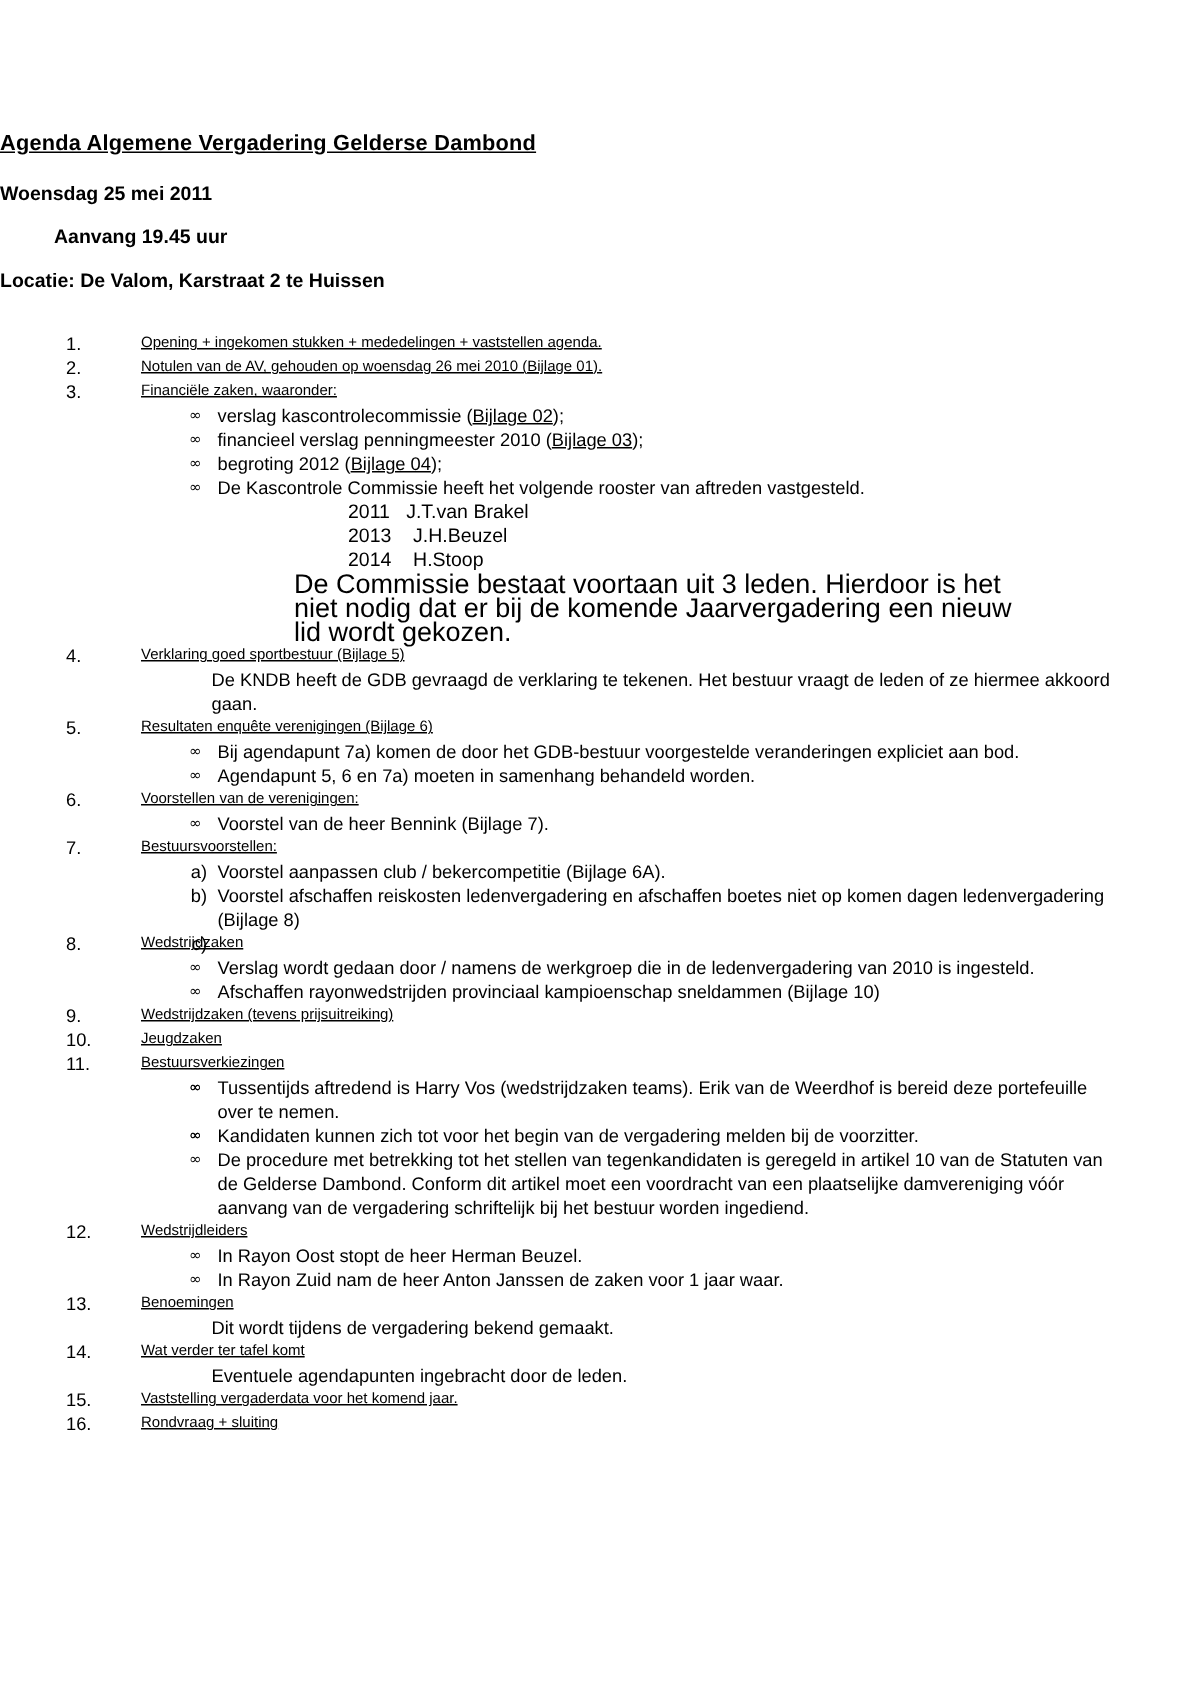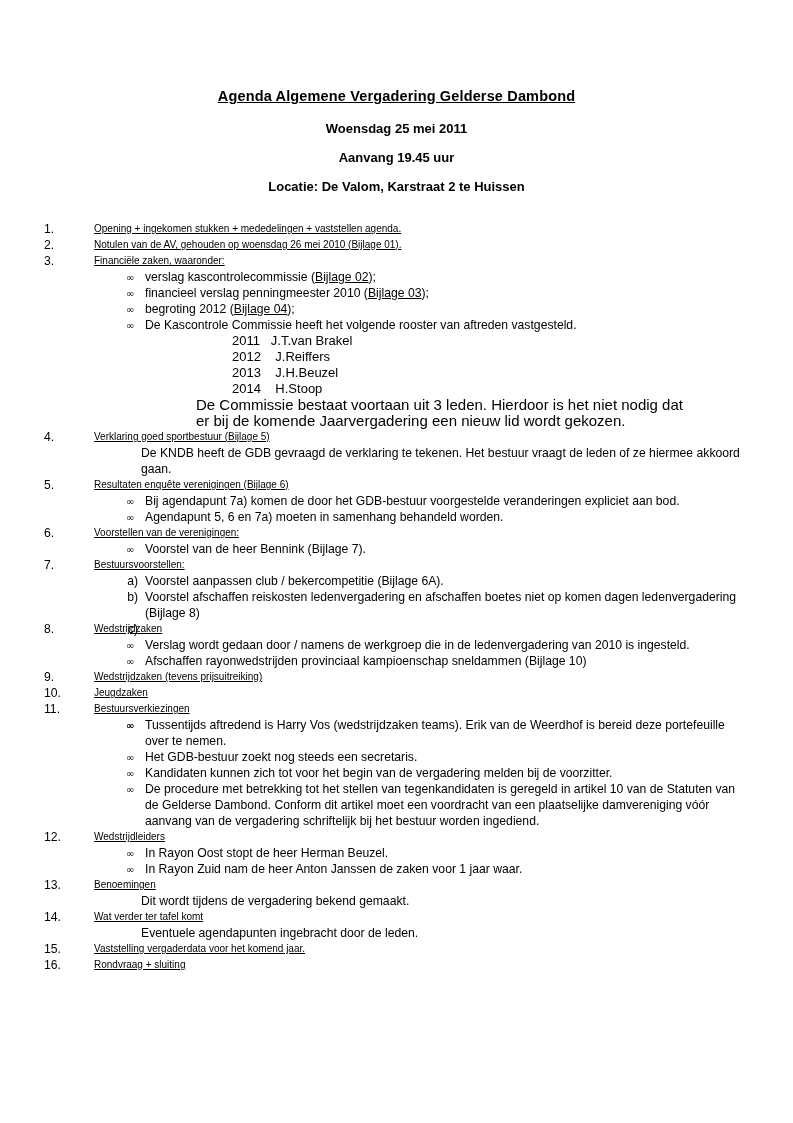--- a/index.html
+++ b/index.html
@@ -22,38 +22,37 @@
     background: #ffffff;
     box-sizing: border-box;
   }
 
   
   .heading-block {
     position: absolute;
     left: 0;
     top: 88px;
     width: 793px;
-    text-align: center;
   }
   .doc-title {
     font-size: 14.5px;
     font-weight: bold;
     text-decoration: underline;
     letter-spacing: 0.15px;
     line-height: 17px;
     margin: 0;
   }
   .doc-sub {
     font-size: 13px;
     font-weight: bold;
     line-height: 16px;
     margin: 0;
   }
   .sub1 { margin-top: 16px; }
-  .sub2 { margin-top: 13px; }
+  .sub2 { margin-top: 13px; padding-left: 36px; }
   .sub3 { margin-top: 13px; }
 
   
   .agenda {
     position: absolute;
     left: 0;
     top: 221px;
     width: 793px;
   }
   .item {
@@ -136,21 +135,21 @@
     list-style: none;
   }
   .roster-row {
     font-size: 13px;
     line-height: 16px;
     white-space: pre;
     margin-left: 36px;
   }
   .roster-note {
     padding-left: 51px;
-    font-size: 15px;
+    font-size: 18px;
     line-height: 16px;
     padding-right: 55px;
   }
 
   .u { text-decoration: underline; text-align: center; }
 </style>
 </head>
 <body>
 
 <div class="page">
@@ -173,21 +172,20 @@
       </div>
       <div class="item">
         <span class="num">3.</span>
         <span class="item-text">Financiële zaken, waaronder:</span>
         <ul class="inf-list">
           <li class="inf-item"><span class="bullet">∞</span><span>verslag kascontrolecommissie (<span class="u">Bijlage 02</span>);</span></li>
           <li class="inf-item"><span class="bullet">∞</span><span>financieel verslag penningmeester 2010 (<span class="u">Bijlage 03</span>);</span></li>
           <li class="inf-item"><span class="bullet">∞</span><span>begroting 2012 (<span class="u">Bijlage 04</span>);</span></li>
           <li class="inf-item"><span class="bullet">∞</span><span>De Kascontrole Commissie heeft het volgende rooster van aftreden vastgesteld.</span><ul class="roster">
               <li class="roster-row">2011   J.T.van Brakel</li>
-              <li class="roster-row">2012    J.Reiffers</li>
               <li class="roster-row">2013    J.H.Beuzel</li>
               <li class="roster-row">2014    H.Stoop</li>
             </ul><div class="roster-note">De Commissie bestaat voortaan uit 3 leden. Hierdoor is het niet nodig dat er bij de komende Jaarvergadering  een nieuw lid wordt gekozen.</div></li>
         </ul>
       </div>
       <div class="item">
         <span class="num">4.</span>
         <span class="item-text">Verklaring goed sportbestuur (Bijlage 5)</span>
         <span class="cont">De KNDB heeft de GDB gevraagd de verklaring te tekenen. Het bestuur vraagt de leden of ze hiermee akkoord gaan.</span>
       </div>
@@ -230,21 +228,21 @@
       <div class="item">
         <span class="num">10.</span>
         <span class="item-text">Jeugdzaken</span>
       </div>
       <div class="item">
         <span class="num">11.</span>
         <span class="item-text">Bestuursverkiezingen</span>
         <ul class="inf-list">
           <li class="inf-item"><span class="bullet">∞</span></li>
           <li class="inf-item"><span class="bullet">∞</span><span>Tussentijds aftredend is Harry Vos (wedstrijdzaken teams). Erik van de Weerdhof is bereid deze portefeuille over te nemen.</span></li>
-          <li class="inf-item"><span class="bullet">∞</span><span>Het GDB-bestuur zoekt nog steeds een secretaris.</span></li>
+          <li class="inf-item"><span class="bullet">∞</span></li>
           <li class="inf-item"><span class="bullet">∞</span><span>Kandidaten kunnen zich tot voor het begin van de vergadering melden bij de voorzitter.</span></li>
           <li class="inf-item"><span class="bullet">∞</span><span>De procedure met betrekking tot het stellen van tegenkandidaten is geregeld in artikel 10 van de Statuten van de Gelderse Dambond. Conform dit artikel moet een voordracht van een plaatselijke damvereniging vóór aanvang van de vergadering schriftelijk bij het bestuur worden ingediend.</span></li>
         </ul>
       </div>
       <div class="item">
         <span class="num">12.</span>
         <span class="item-text">Wedstrijdleiders</span>
         <ul class="inf-list">
           <li class="inf-item"><span class="bullet">∞</span><span>In Rayon Oost stopt de heer Herman Beuzel.</span></li>
           <li class="inf-item"><span class="bullet">∞</span><span>In Rayon Zuid nam de heer Anton Janssen de zaken voor 1 jaar waar.</span></li>

